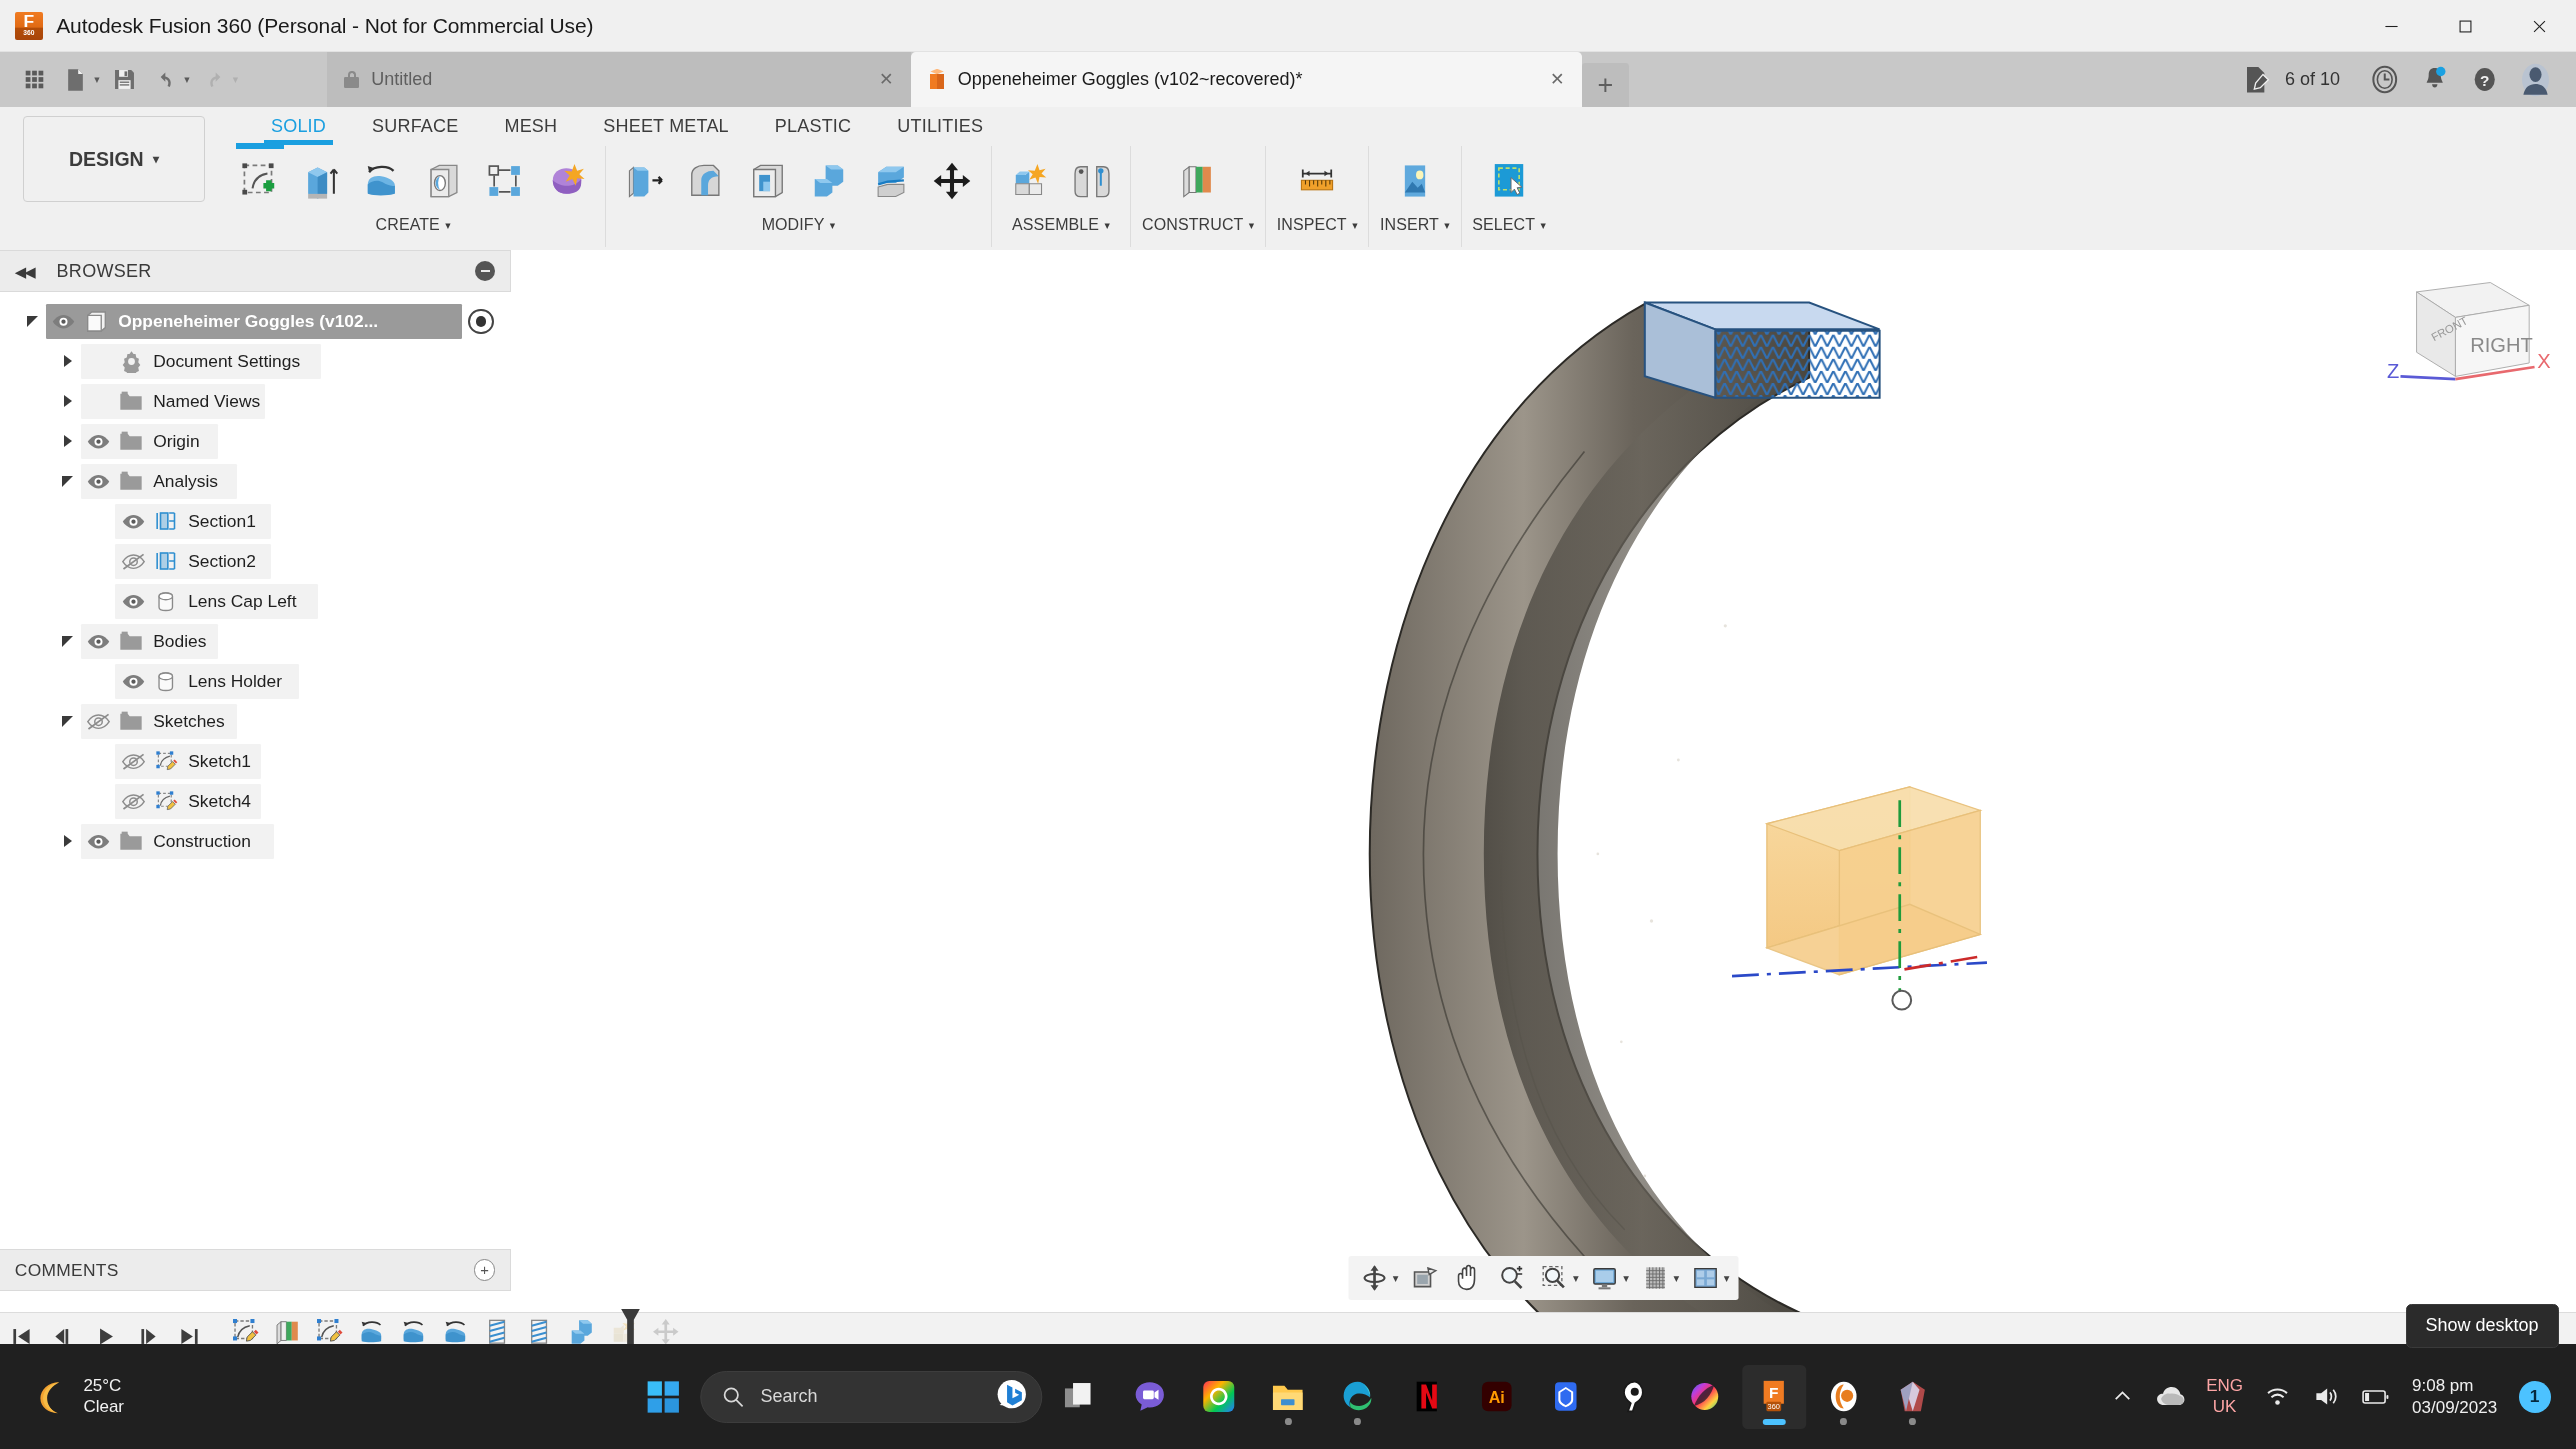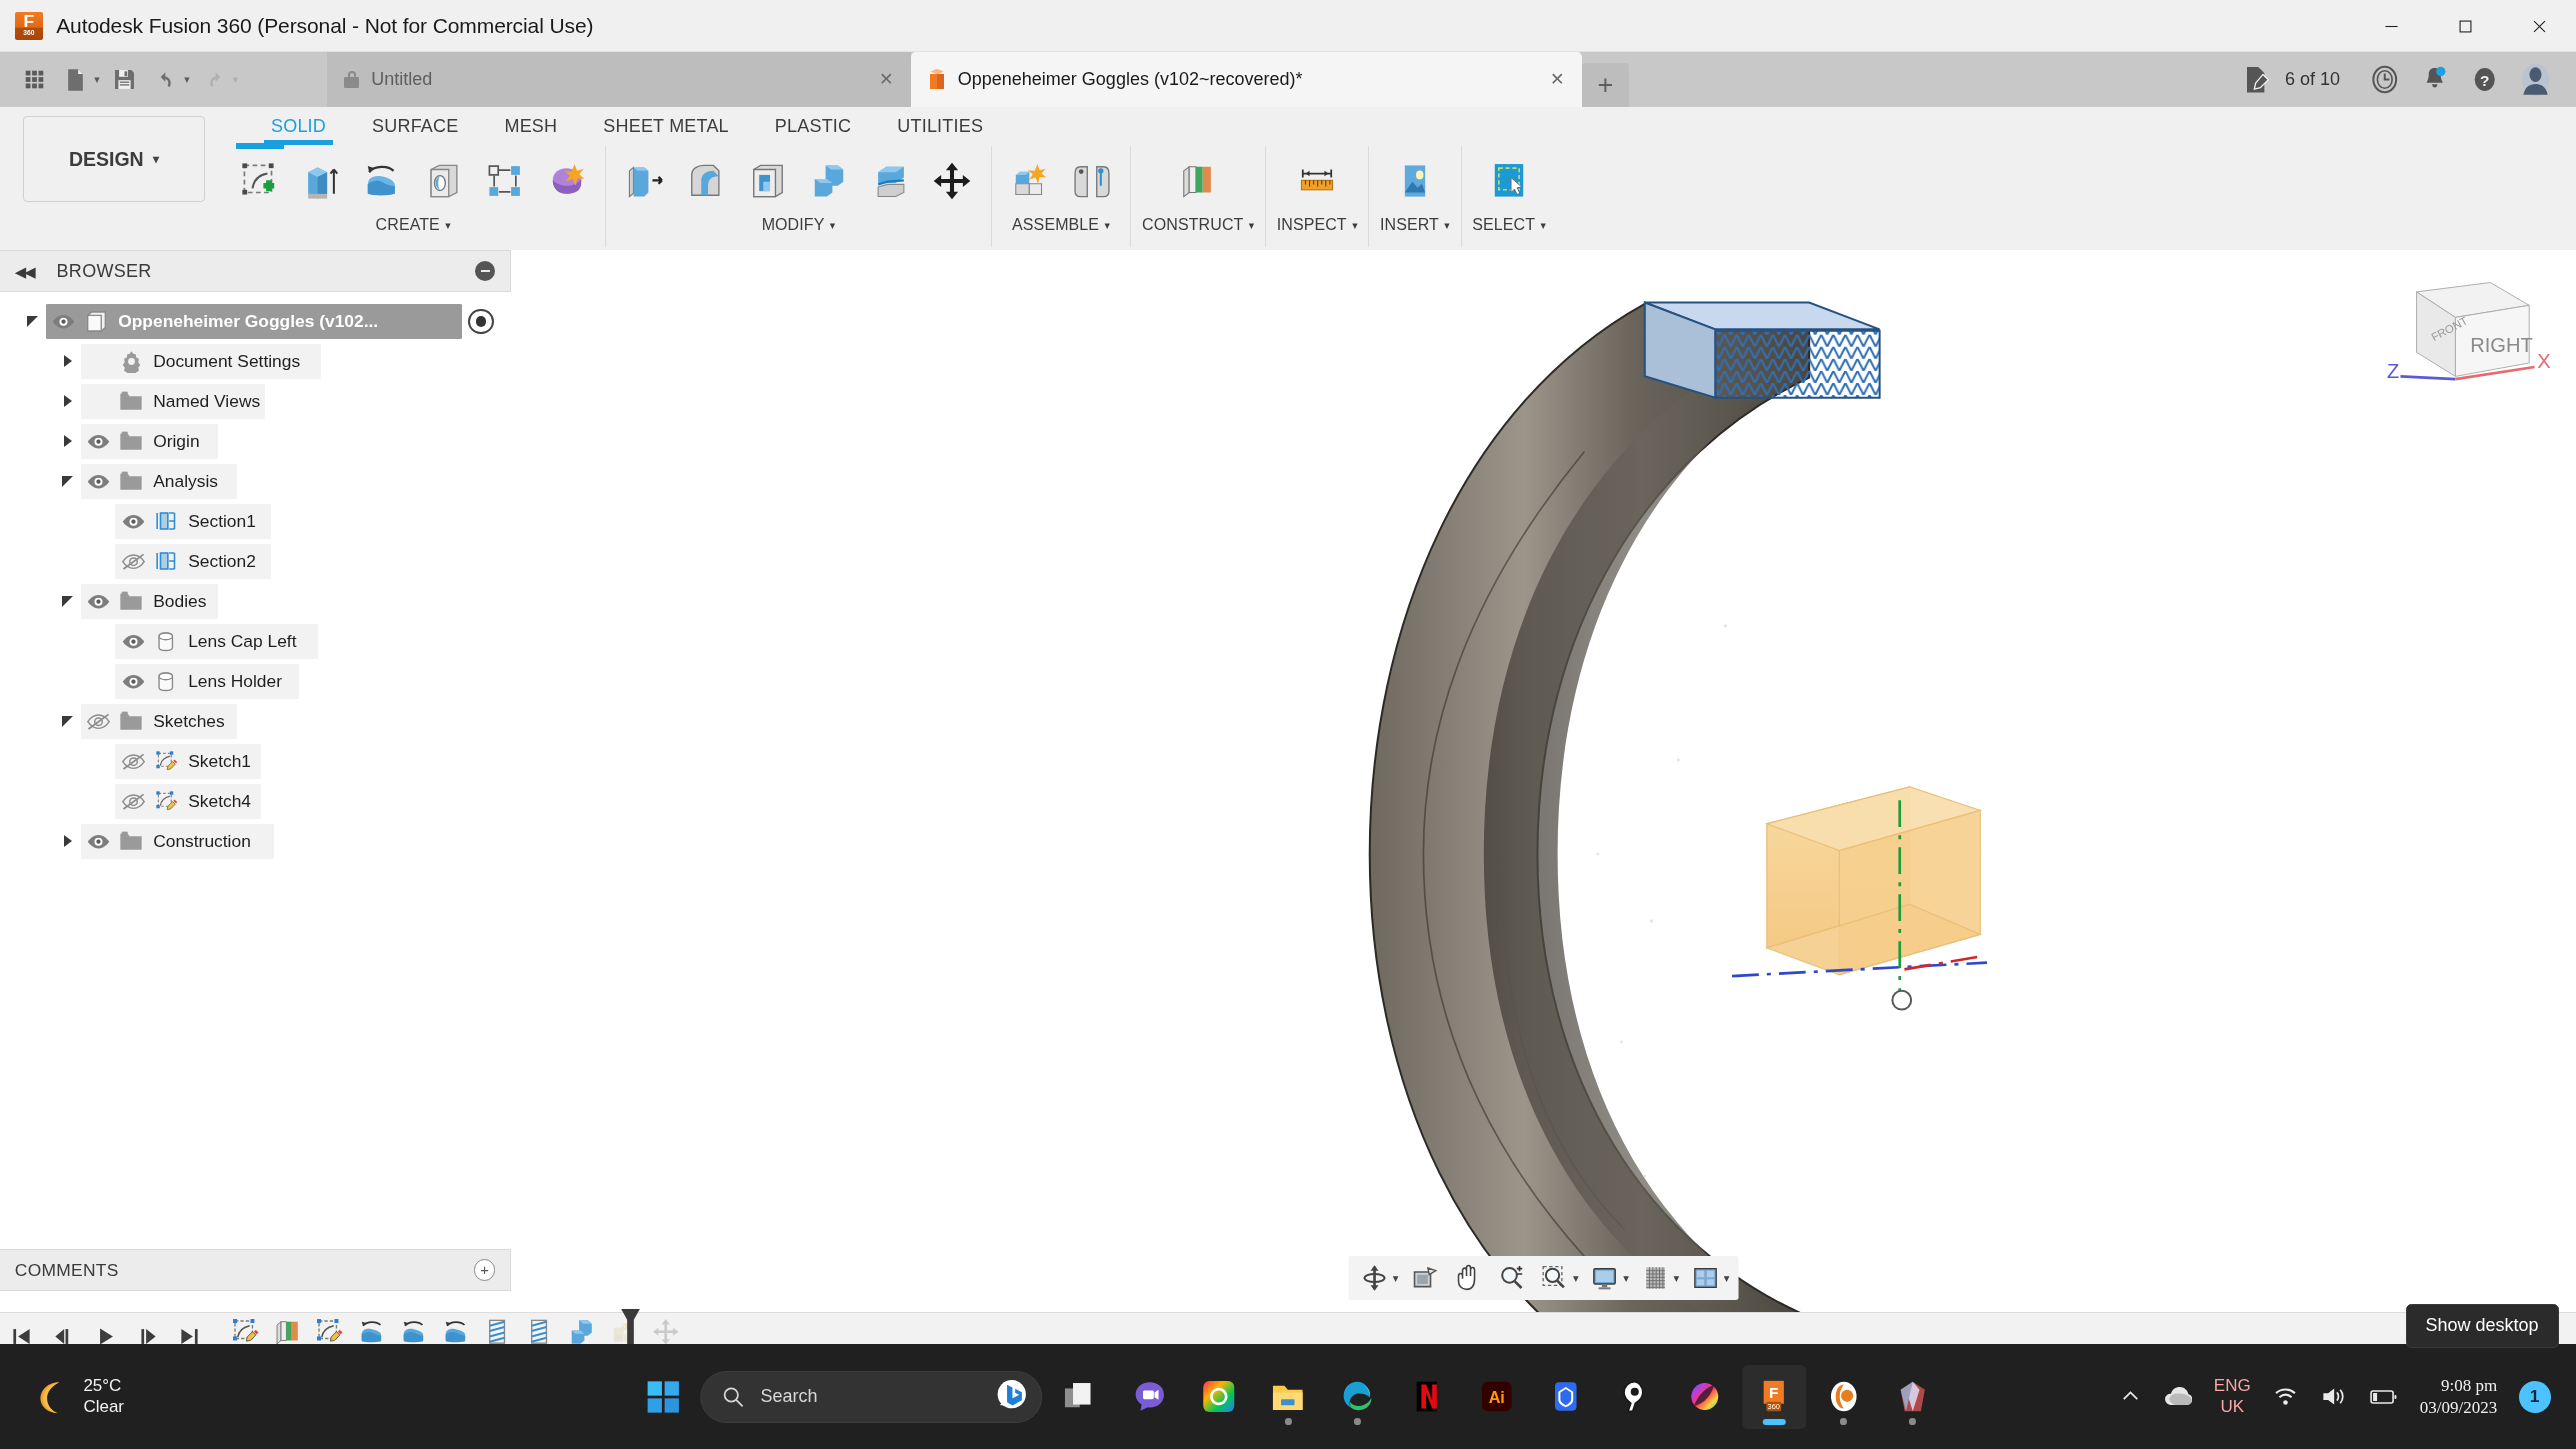--- a/index.html
+++ b/index.html
@@ -142,21 +142,21 @@
   .tbicon.active{background:#2c2c2c;}
   .tbdot{position:absolute;bottom:4px;left:50%;transform:translateX(-50%);
      width:6.7px;height:6.7px;border-radius:50%;background:#8a8a8a;}
   .tbdot.wide{width:23px;height:6px;border-radius:3.4px;background:#4cc2ff;}
   #searchbox{width:342px;height:52px;background:#333333;border-radius:27px;display:flex;
     align-items:center;padding:0 12px 0 20px;gap:14.8px;border:0.7px solid #3d3d3d;}
   #searchbox .stext{color:#d8d8d8;font-size:18px;}
   #tray{position:absolute;right:0;display:flex;align-items:center;height:89px;padding-right:5.4px;gap:0;}
   .trbtn{height:89px;display:flex;align-items:center;justify-content:center;padding:0 10.7px;color:#eaeaea;}
   #lang{display:flex;flex-direction:column;align-items:center;color:#fca5a5;font-size:17px;line-height:1.2;}
-  #clock{display:flex;flex-direction:column;align-items:flex-end;color:#f0f0f0;font-size:17px;line-height:1.25;font-family:Liberation Serif, serif;}
+  #clock{display:flex;flex-direction:column;color:#f0f0f0;font-size:17px;line-height:1.25;}
   #notifbadge{width:32px;height:32px;border-radius:50%;background:#4cc2ff;color:#06283d;
      display:flex;align-items:center;justify-content:center;font-size:17.4px;font-weight:bold;}
   #showdesk{width:9.4px;height:89px;}
   #desktop-tip{position:absolute;right:17.4px;bottom:101px;background:#2b2b2b;color:#fff;
      font-size:18px;padding:10.7px 19px;border-radius:5.4px;border:0.7px solid #3a3a3a;}
 </style>
 </head>
 <body>
 
 <div id="titlebar">
@@ -658,58 +658,58 @@
           <svg width="23" height="20" viewBox="0 0 34 30">
             <rect x="8" y="3" width="11" height="24" fill="#2f8fd0" opacity="0.35"></rect>
             <rect x="8" y="3" width="11" height="24" fill="none" stroke="#2f8fd0" stroke-width="2.4"></rect>
             <path d="M21 3h8M21 15h8M21 27h8M29 3v24" stroke="#2f8fd0" stroke-width="2.4"></path>
             <path d="M3 3v24" stroke="#2f8fd0" stroke-width="2.4"></path>
           </svg>
         </span>
         <span class="tlabel">Section2</span>
       </div>
       <div class="trow">
-        <div class="rowbg" style="left:81px;width:137px"></div>
-        <span style="display:inline-block;width:55px"></span>
-        <span class="arrow">
-          <i class="open"></i>
-        </span>
-        <span class="eye">
-          <svg width="23" height="17.4" viewBox="0 0 34 26">
-            <path d="M17 3C9 3 3 10 1 13c2 3 8 10 16 10s14-7 16-10c-2-3-8-10-16-10z" fill="#7d7d7d"></path>
-            <circle cx="17" cy="13" r="6" fill="#fff"></circle>
-            <circle cx="17" cy="13" r="3.2" fill="#5a5a5a"></circle>
-          </svg>
-        </span>
-        <span class="ticon">
-          <svg width="24" height="20" viewBox="0 0 36 30">
-            <path d="M2 4h11l3 4h18v20H2z" fill="#9a9a9a"></path>
-            <rect x="4" y="1" width="9" height="4" fill="#9a9a9a"></rect>
-          </svg>
-        </span>
-        <span class="tlabel">Bodies</span>
-      </div>
-      <div class="trow">
         <div class="rowbg" style="left:115px;width:203px"></div>
         <span style="display:inline-block;width:90px"></span>
         <span class="arrow"></span>
         <span class="eye">
           <svg width="23" height="17.4" viewBox="0 0 34 26">
             <path d="M17 3C9 3 3 10 1 13c2 3 8 10 16 10s14-7 16-10c-2-3-8-10-16-10z" fill="#7d7d7d"></path>
             <circle cx="17" cy="13" r="6" fill="#fff"></circle>
             <circle cx="17" cy="13" r="3.2" fill="#5a5a5a"></circle>
           </svg>
         </span>
         <span class="ticon">
           <svg width="21.5" height="21.5" viewBox="0 0 32 32">
             <path d="M6 8c0-3 4-5 10-5s10 2 10 5v16c0 3-4 5-10 5S6 27 6 24z" fill="#fafafa" stroke="#8a8a8a" stroke-width="2"></path>
             <ellipse cx="16" cy="8" rx="10" ry="5" fill="#fff" stroke="#8a8a8a" stroke-width="2"></ellipse>
           </svg>
         </span>
         <span class="tlabel">Lens Cap Left</span>
+      </div>
+      <div class="trow">
+        <div class="rowbg" style="left:81px;width:137px"></div>
+        <span style="display:inline-block;width:55px"></span>
+        <span class="arrow">
+          <i class="open"></i>
+        </span>
+        <span class="eye">
+          <svg width="23" height="17.4" viewBox="0 0 34 26">
+            <path d="M17 3C9 3 3 10 1 13c2 3 8 10 16 10s14-7 16-10c-2-3-8-10-16-10z" fill="#7d7d7d"></path>
+            <circle cx="17" cy="13" r="6" fill="#fff"></circle>
+            <circle cx="17" cy="13" r="3.2" fill="#5a5a5a"></circle>
+          </svg>
+        </span>
+        <span class="ticon">
+          <svg width="24" height="20" viewBox="0 0 36 30">
+            <path d="M2 4h11l3 4h18v20H2z" fill="#9a9a9a"></path>
+            <rect x="4" y="1" width="9" height="4" fill="#9a9a9a"></rect>
+          </svg>
+        </span>
+        <span class="tlabel">Bodies</span>
       </div>
       <div class="trow">
         <div class="rowbg" style="left:115px;width:184px"></div>
         <span style="display:inline-block;width:90px"></span>
         <span class="arrow"></span>
         <span class="eye">
           <svg width="23" height="17.4" viewBox="0 0 34 26">
             <path d="M17 3C9 3 3 10 1 13c2 3 8 10 16 10s14-7 16-10c-2-3-8-10-16-10z" fill="#7d7d7d"></path>
             <circle cx="17" cy="13" r="6" fill="#fff"></circle>
             <circle cx="17" cy="13" r="3.2" fill="#5a5a5a"></circle>

